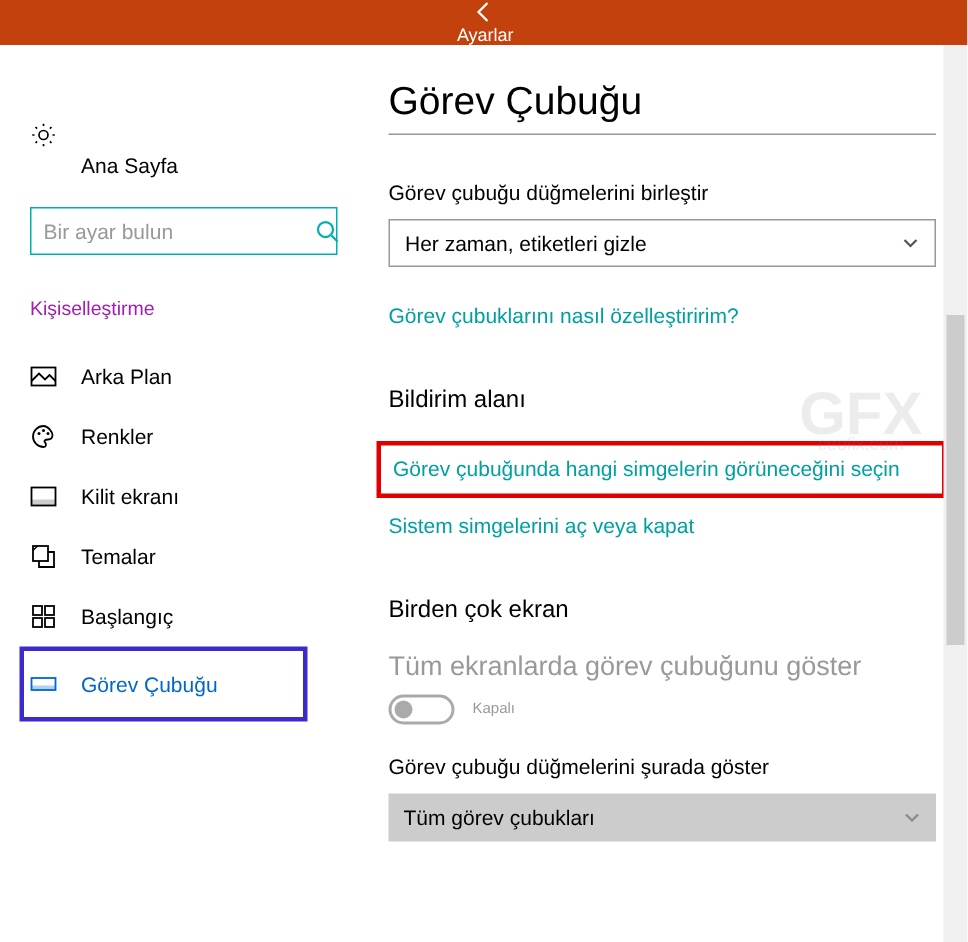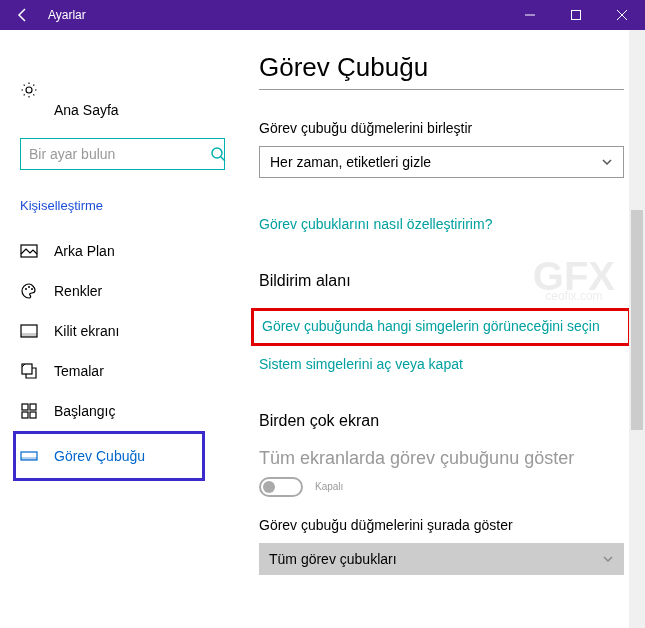--- a/index.html
+++ b/index.html
@@ -1,48 +1,48 @@
 <!DOCTYPE html>
 <html><head>
 <meta charset="utf-8">
 <style>
 * { box-sizing: border-box; margin: 0; padding: 0; font-family: 'Segoe UI', Tahoma, sans-serif; }
 body { width: 645px; height: 628px; overflow: hidden; background: #fff; position: relative; }
 
-.titlebar { height: 30px; background: #4c1d95; display: flex; align-items: center; color: #fff; }
+.titlebar { height: 30px; background: #c2410c; display: flex; align-items: center; color: #fff; flex-direction: column; }
 .titlebar .back { width: 46px; height: 30px; display: flex; align-items: center; justify-content: center; cursor: pointer; }
 .titlebar .title { font-size: 12px; padding-left: 2px; flex: 1; }
 .titlebar .win-controls { display: flex; }
 .titlebar .win-btn { width: 46px; height: 30px; display: flex; align-items: center; justify-content: center; cursor: pointer; }
 
 .body-area { display: flex; height: calc(100% - 30px); }
 
 .sidebar { width: 245px; padding: 18px 20px 0 20px; }
 .home-row { display: flex; align-items: center; gap: 16px; margin-top: 14px; margin-bottom: 20px; cursor: pointer; }
 .home-row .gear { width: 18px; height: 18px; }
 .home-row .label { font-size: 14px; color: #000; margin-top: 40px; }
 
 .search-box { border: 1px solid #00b0b0; height: 32px; display: flex; align-items: center; padding: 0 8px; margin-bottom: 28px; }
 .search-box input { border: none; outline: none; flex: 1; font-size: 14px; color: #555; }
 .search-box input::placeholder { color: #999; }
 .search-box .sicon { color: #00b0b0; }
 
-.category { font-size: 13px; color: #1d4ed8; margin-bottom: 18px; }
+.category { font-size: 13px; color: #a21caf; margin-bottom: 18px; }
 
 .nav-item { display: flex; align-items: center; gap: 16px; height: 40px; cursor: pointer; font-size: 14px; color: #000; }
 .nav-item .nicon { width: 18px; height: 18px; display: flex; align-items: center; justify-content: center; }
 .nav-item.selected { color: #0066cc; }
 .nav-frame-selected { border: 3px solid #3b2bcc; padding: 2px 4px; margin-left: -7px; margin-right: 20px; }
 
 .content { flex: 1; padding: 22px 24px 0 14px; position: relative; overflow: hidden; }
 .page-title { font-size: 26px; font-weight: 400; color: #000; margin-bottom: 6px; }
 .hr-top { border-bottom: 1px solid #999; margin-bottom: 30px; width: 365px; }
 
 .field-label { font-size: 14px; color: #000; margin-bottom: 10px; }
-.dropdown { border: 1px solid #999; height: 32px; width: 365px; display: flex; align-items: center; padding: 0 10px; font-size: 14px; justify-content: space-between; cursor: pointer; margin-bottom: 38px; }
+.dropdown { border: 1px solid #999; height: 32px; width: 365px; display: flex; align-items: center; padding: 0 10px; font-size: 14px; justify-content: space-between; cursor: pointer; margin-bottom: 24px; }
 
 .link { color: #00a0a0; font-size: 14px; cursor: pointer; margin-bottom: 8px; display: block; }
 
 .section-title { font-size: 16px; font-weight: 400; color: #000; margin-top: 40px; margin-bottom: 18px; }
 
 .highlight-red { border: 3px solid #e00000; padding: 6px 8px; margin-left: -8px; width: 380px; margin-bottom: 10px; }
 .highlight-red .link { margin-bottom: 0; line-height: 1.4; }
 
 .disabled-label { font-size: 18px; color: #999; margin-bottom: 8px; }
 .toggle-row { display: flex; align-items: center; gap: 12px; margin-bottom: 20px; }

